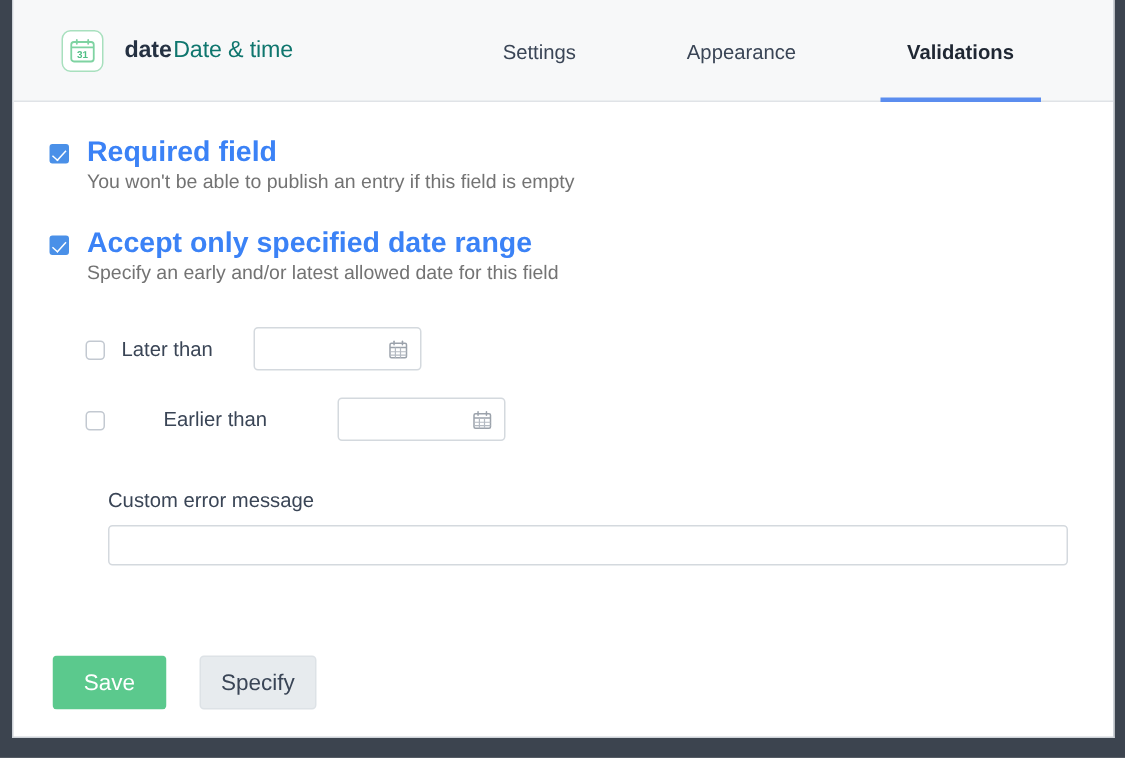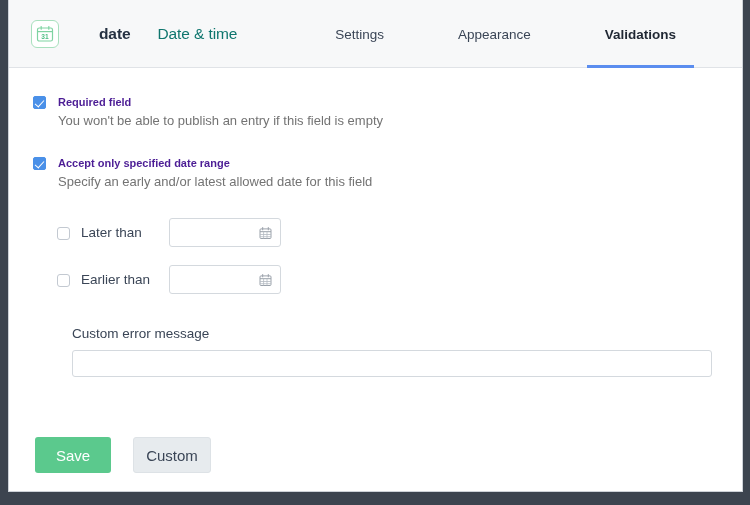--- a/index.html
+++ b/index.html
@@ -38,23 +38,22 @@
     position: relative;
     height: 68px;
     background: #f7f8f9;
     border-bottom: 1px solid #e0e3e7;
     display: flex;
     align-items: center;
   }
   .header-left {
     display: flex;
     align-items: center;
-    padding-left: 22px;
+    padding-left: 32px;
     flex: 0 0 auto;
-    gap: 26px;
   }
   .field-icon {
     width: 28px;
     height: 28px;
     border: 1px solid #a8e0be;
     border-radius: 6px;
     background: #ffffff;
     display: flex;
     align-items: center;
     justify-content: center;
@@ -149,42 +148,42 @@
     border-width: 0 1.8px 1.8px 0;
     transform: rotate(42deg);
   }
   .cb.unchecked {
     background: #ffffff;
     border: 1px solid #c3c9d1;
     border-radius: 3px;
   }
 
   .check-label {
-    font-size: 11px;
+    font-size: 19px;
     font-weight: bold;
-    color: #4c1d95;
+    color: #3b82f6;
     margin-left: 12px;
     line-height: 16px;
   }
   .check-desc {
     font-size: 13px;
     color: #737373;
     margin-left: 49px;
     margin-top: 2px;
     line-height: 17px;
   }
 
   
   .range-group { margin-top: 28px; }
   .range-row {
     display: flex;
     align-items: center;
     padding-left: 48px;
   }
-  .range-row + .range-row { margin-top: 18px; }
+  .range-row + .range-row { margin-top: 18px; gap: 28px; }
   .range-label {
     font-size: 13.5px;
     color: #3a4556;
     margin-left: 11px;
     width: 82px;
     flex: 0 0 auto;
   }
   .date-input {
     position: relative;
     width: 112px;
@@ -341,18 +340,18 @@
         </div>
       </div>
 
       <div class="cem">
         <div class="cem-label">Custom error message</div>
         <input class="cem-input" type="text" placeholder="" style="">
       </div>
 
       <div class="footer">
         <div class="btn btn-save">Save</div>
-        <div class="btn btn-cancel">Custom</div>
+        <div class="btn btn-cancel">Specify</div>
       </div>
 
     </div>
   </div>
 </div>
 
 </body></html>

